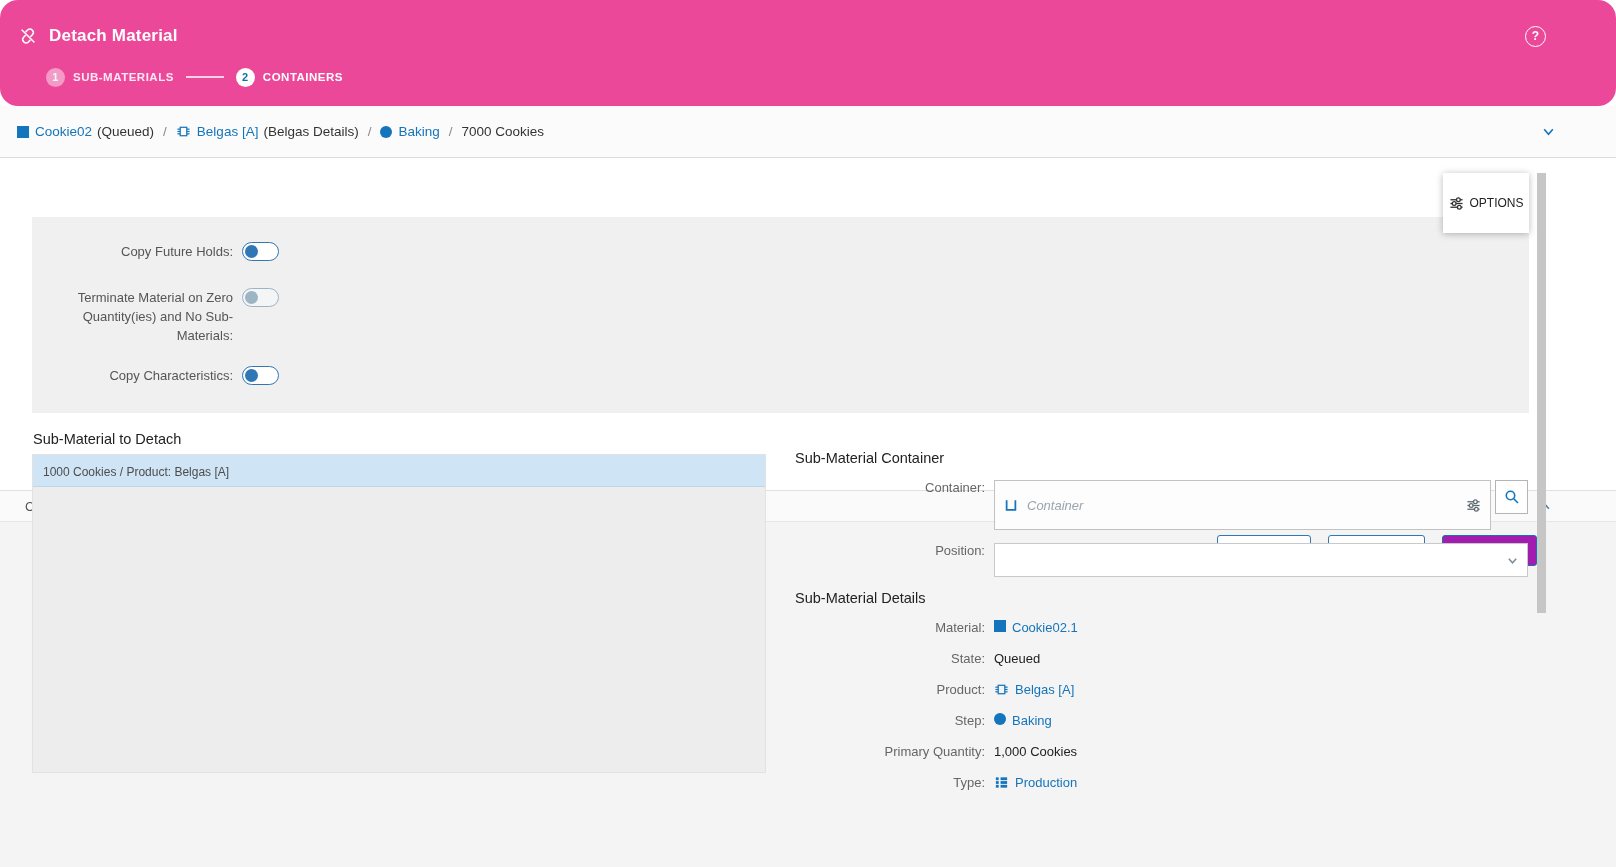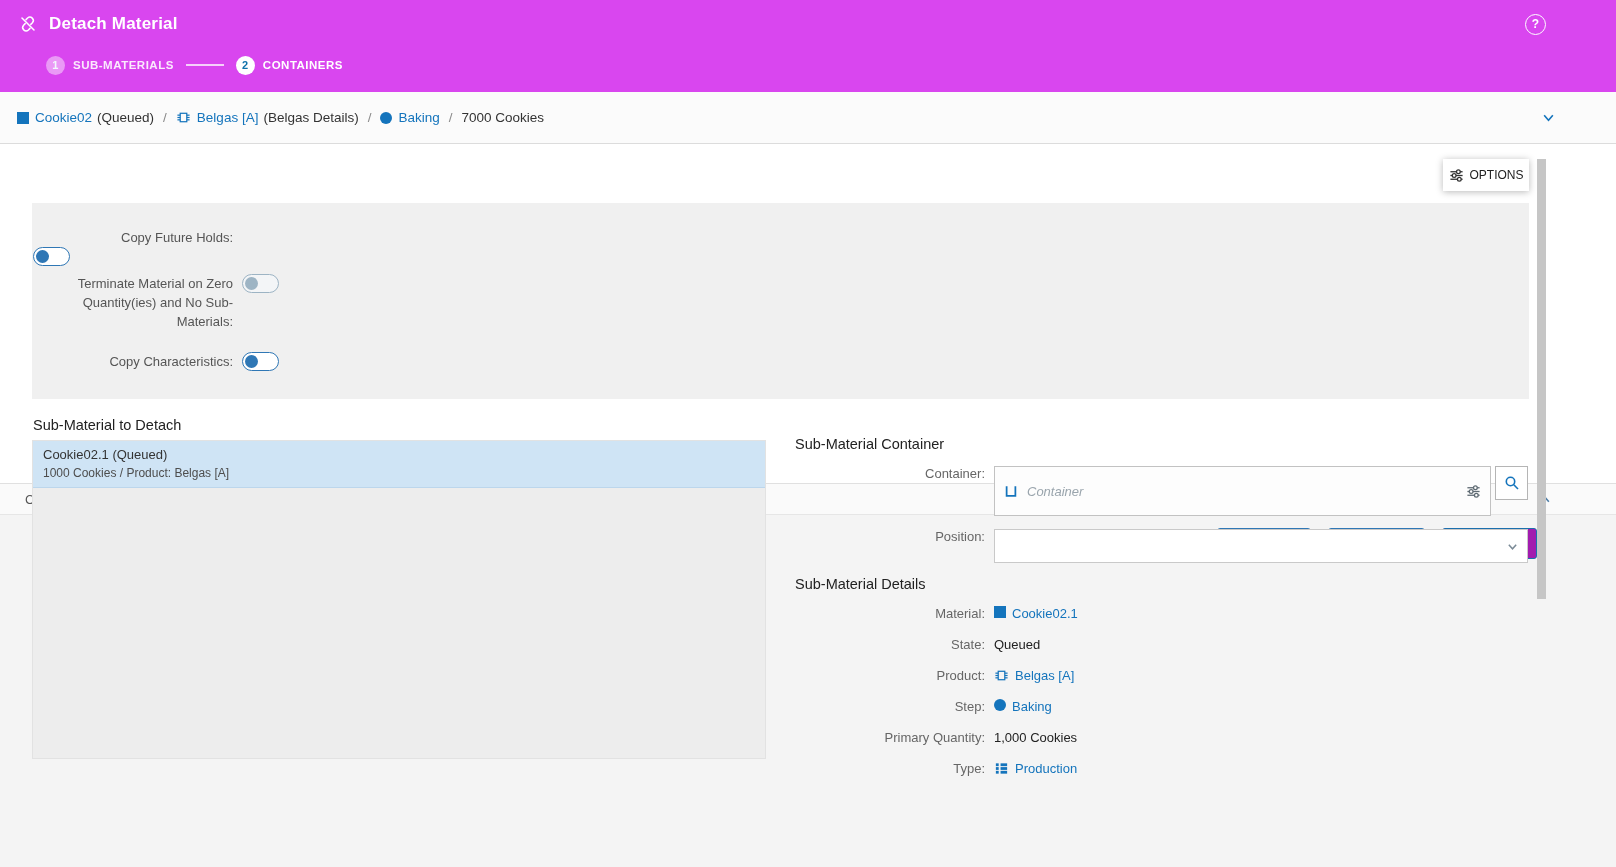--- a/index.html
+++ b/index.html
@@ -1,20 +1,20 @@
 <!DOCTYPE html>
 <html><head>
 <meta charset="utf-8">
 <style>
   html,body{margin:0;padding:0;background:#e9e9e9;}
   .app{position:relative;width:1616px;height:867px;display:flex;flex-direction:column;
        font-family:"Liberation Sans",sans-serif;background:#fff;color:#333;overflow:hidden;}
 
   
-  .topbar{background:#d946ef;color:#fff;flex:0 0 92px;padding:0 18px;box-sizing:border-box;}
+  .topbar{background:#ec4899;color:#fff;flex:0 0 92px;padding:12px 18px;box-sizing:border-box;border-radius:18px;}
   .topbar-row1{height:48px;display:flex;align-items:center;gap:11px;}
   .page-title{font-size:17px;font-weight:600;letter-spacing:.2px;margin:0;}
   .help-circle{margin-left:auto;margin-right:52px;width:19px;height:19px;border:1.6px solid #fff;
        border-radius:50%;display:flex;align-items:center;justify-content:center;font-size:12px;
        font-weight:bold;cursor:pointer;}
   .steps{display:flex;align-items:center;padding-left:28px;height:34px;font-size:11.5px;
        font-weight:600;letter-spacing:.5px;}
   .step{display:flex;align-items:center;gap:8px;}
   .step-num{width:19px;height:19px;border-radius:50%;display:flex;align-items:center;
        justify-content:center;font-size:11px;background:rgba(255,255,255,.45);color:#f2f8fc;}
@@ -30,21 +30,21 @@
   .sq-icon{width:12px;height:12px;background:#1474bc;display:inline-block;margin-right:6px;flex:none;}
   .circle-icon{width:12px;height:12px;border-radius:50%;background:#1474bc;display:inline-block;margin-right:6px;flex:none;}
   .link{color:#1474bc;text-decoration:none;cursor:pointer;}
   .suffix{color:#333;margin-left:5px;}
   .sep{margin:0 9px;color:#8a8a8a;}
   .plain{color:#333;}
   .bc-chevron{margin-left:auto;margin-right:44px;color:#1474bc;cursor:pointer;display:flex;}
 
   
   .content{position:relative;flex:1;background:#fff;}
-  .options-tab{position:absolute;top:15px;right:87px;width:86px;height:32px;background:#fff;border:none;
+  .options-tab{position:absolute;top:15px;right:87px;width:86px;height:60px;background:#fff;border:none;
        box-shadow:0 1px 7px rgba(0,0,0,.28);display:flex;align-items:center;justify-content:center;gap:6px;
        font-size:12px;color:#222;cursor:pointer;z-index:2;font-family:inherit;}
   .options-panel{position:absolute;left:32px;right:87px;top:59px;height:196px;background:#f0f0f0;}
   .toggle-row{position:absolute;display:flex;align-items:flex-start;left:1px;}
   .toggle-row .t-label{width:200px;text-align:right;font-size:13px;line-height:19px;color:#555;margin-right:9px;}
   .toggle{width:37px;height:19px;border:1.5px solid #2f77b5;border-radius:11px;background:#fff;
        position:relative;display:inline-block;cursor:pointer;flex:none;box-sizing:border-box;}
   .toggle .knob{position:absolute;left:2px;top:1.5px;width:13px;height:13px;border-radius:50%;background:#2f77b5;}
   .toggle.disabled{border-color:#9db4c4;background:#f3f5f7;cursor:default;}
   .toggle.disabled .knob{background:#9db4c4;}
@@ -165,21 +165,21 @@
           <line x1="1.5" y1="8" x2="14.5" y2="8"></line>
             <circle cx="5.5" cy="8" r="2" fill="#fff"></circle>
           <line x1="1.5" y1="12" x2="14.5" y2="12"></line>
             <circle cx="11" cy="12" r="2" fill="#fff"></circle>
         </svg>
       </span>
       <span>OPTIONS</span>
     </button>
 
     <div class="options-panel">
-      <div class="toggle-row" style="top:25px;flex-direction:column;">
+      <div class="toggle-row" style="top:25px;">
         <span class="t-label">Copy Future Holds:</span>
         <span class="toggle">
             <span class="knob"></span>
           </span>
       </div>
       <div class="toggle-row" style="top:71px;">
         <span class="t-label">Terminate Material on Zero Quantity(ies) and No Sub-Materials:</span>
         <span class="toggle disabled">
             <span class="knob"></span>
           </span>
@@ -188,21 +188,20 @@
         <span class="t-label">Copy Characteristics:</span>
         <span class="toggle">
             <span class="knob"></span>
           </span>
       </div>
     </div>
 
     <div class="list-heading">Sub-Material to Detach</div>
     <div class="listbox">
       <div class="list-item selected">
-        <div class="li-title">Cookie02.1 (Queued)</div>
         <div class="li-sub">1000 Cookies / Product: Belgas [A]</div>
       </div>
     </div>
 
     <div class="right-col">
       <h2 class="section-heading">Sub-Material Container</h2>
 
       <div class="form-row">
         <span class="form-label">Container:</span>
         <div class="field-group">

